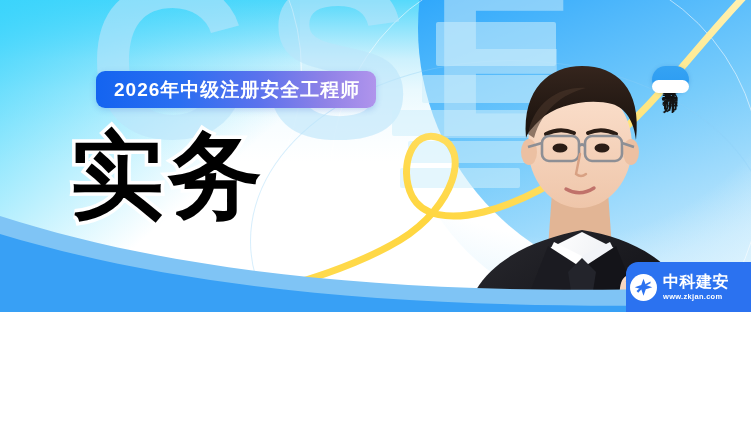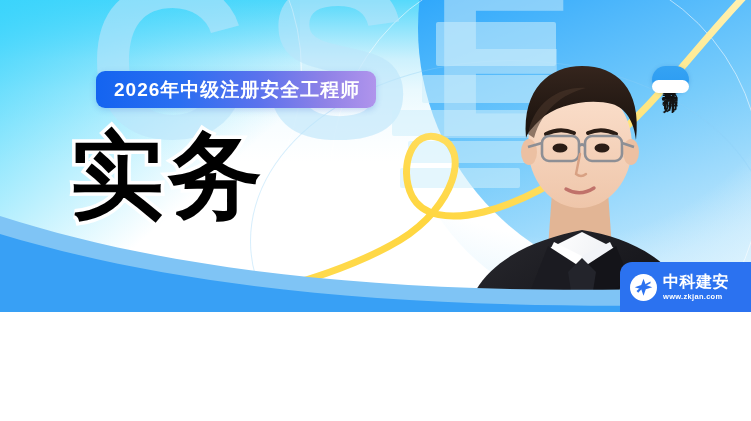--- a/index.html
+++ b/index.html
@@ -211,21 +211,21 @@
   .logo-block {
     position: absolute;
     right: 0;
     bottom: 0;
     width: 121px;
     height: 50px;
     background: #2b72f0;
     border-radius: 12px 0 0 0;
     display: flex;
     align-items: center;
-    padding-left: 10px;
+    padding-left: 4px;
     gap: 6px;
   }
   .logo-mark {
     width: 27px; height: 27px;
     border-radius: 50%;
     background: #ffffff;
     display: flex; align-items: center; justify-content: center;
     flex: 0 0 auto;
   }
   .logo-text { display: flex; flex-direction: column; line-height: 1; }

